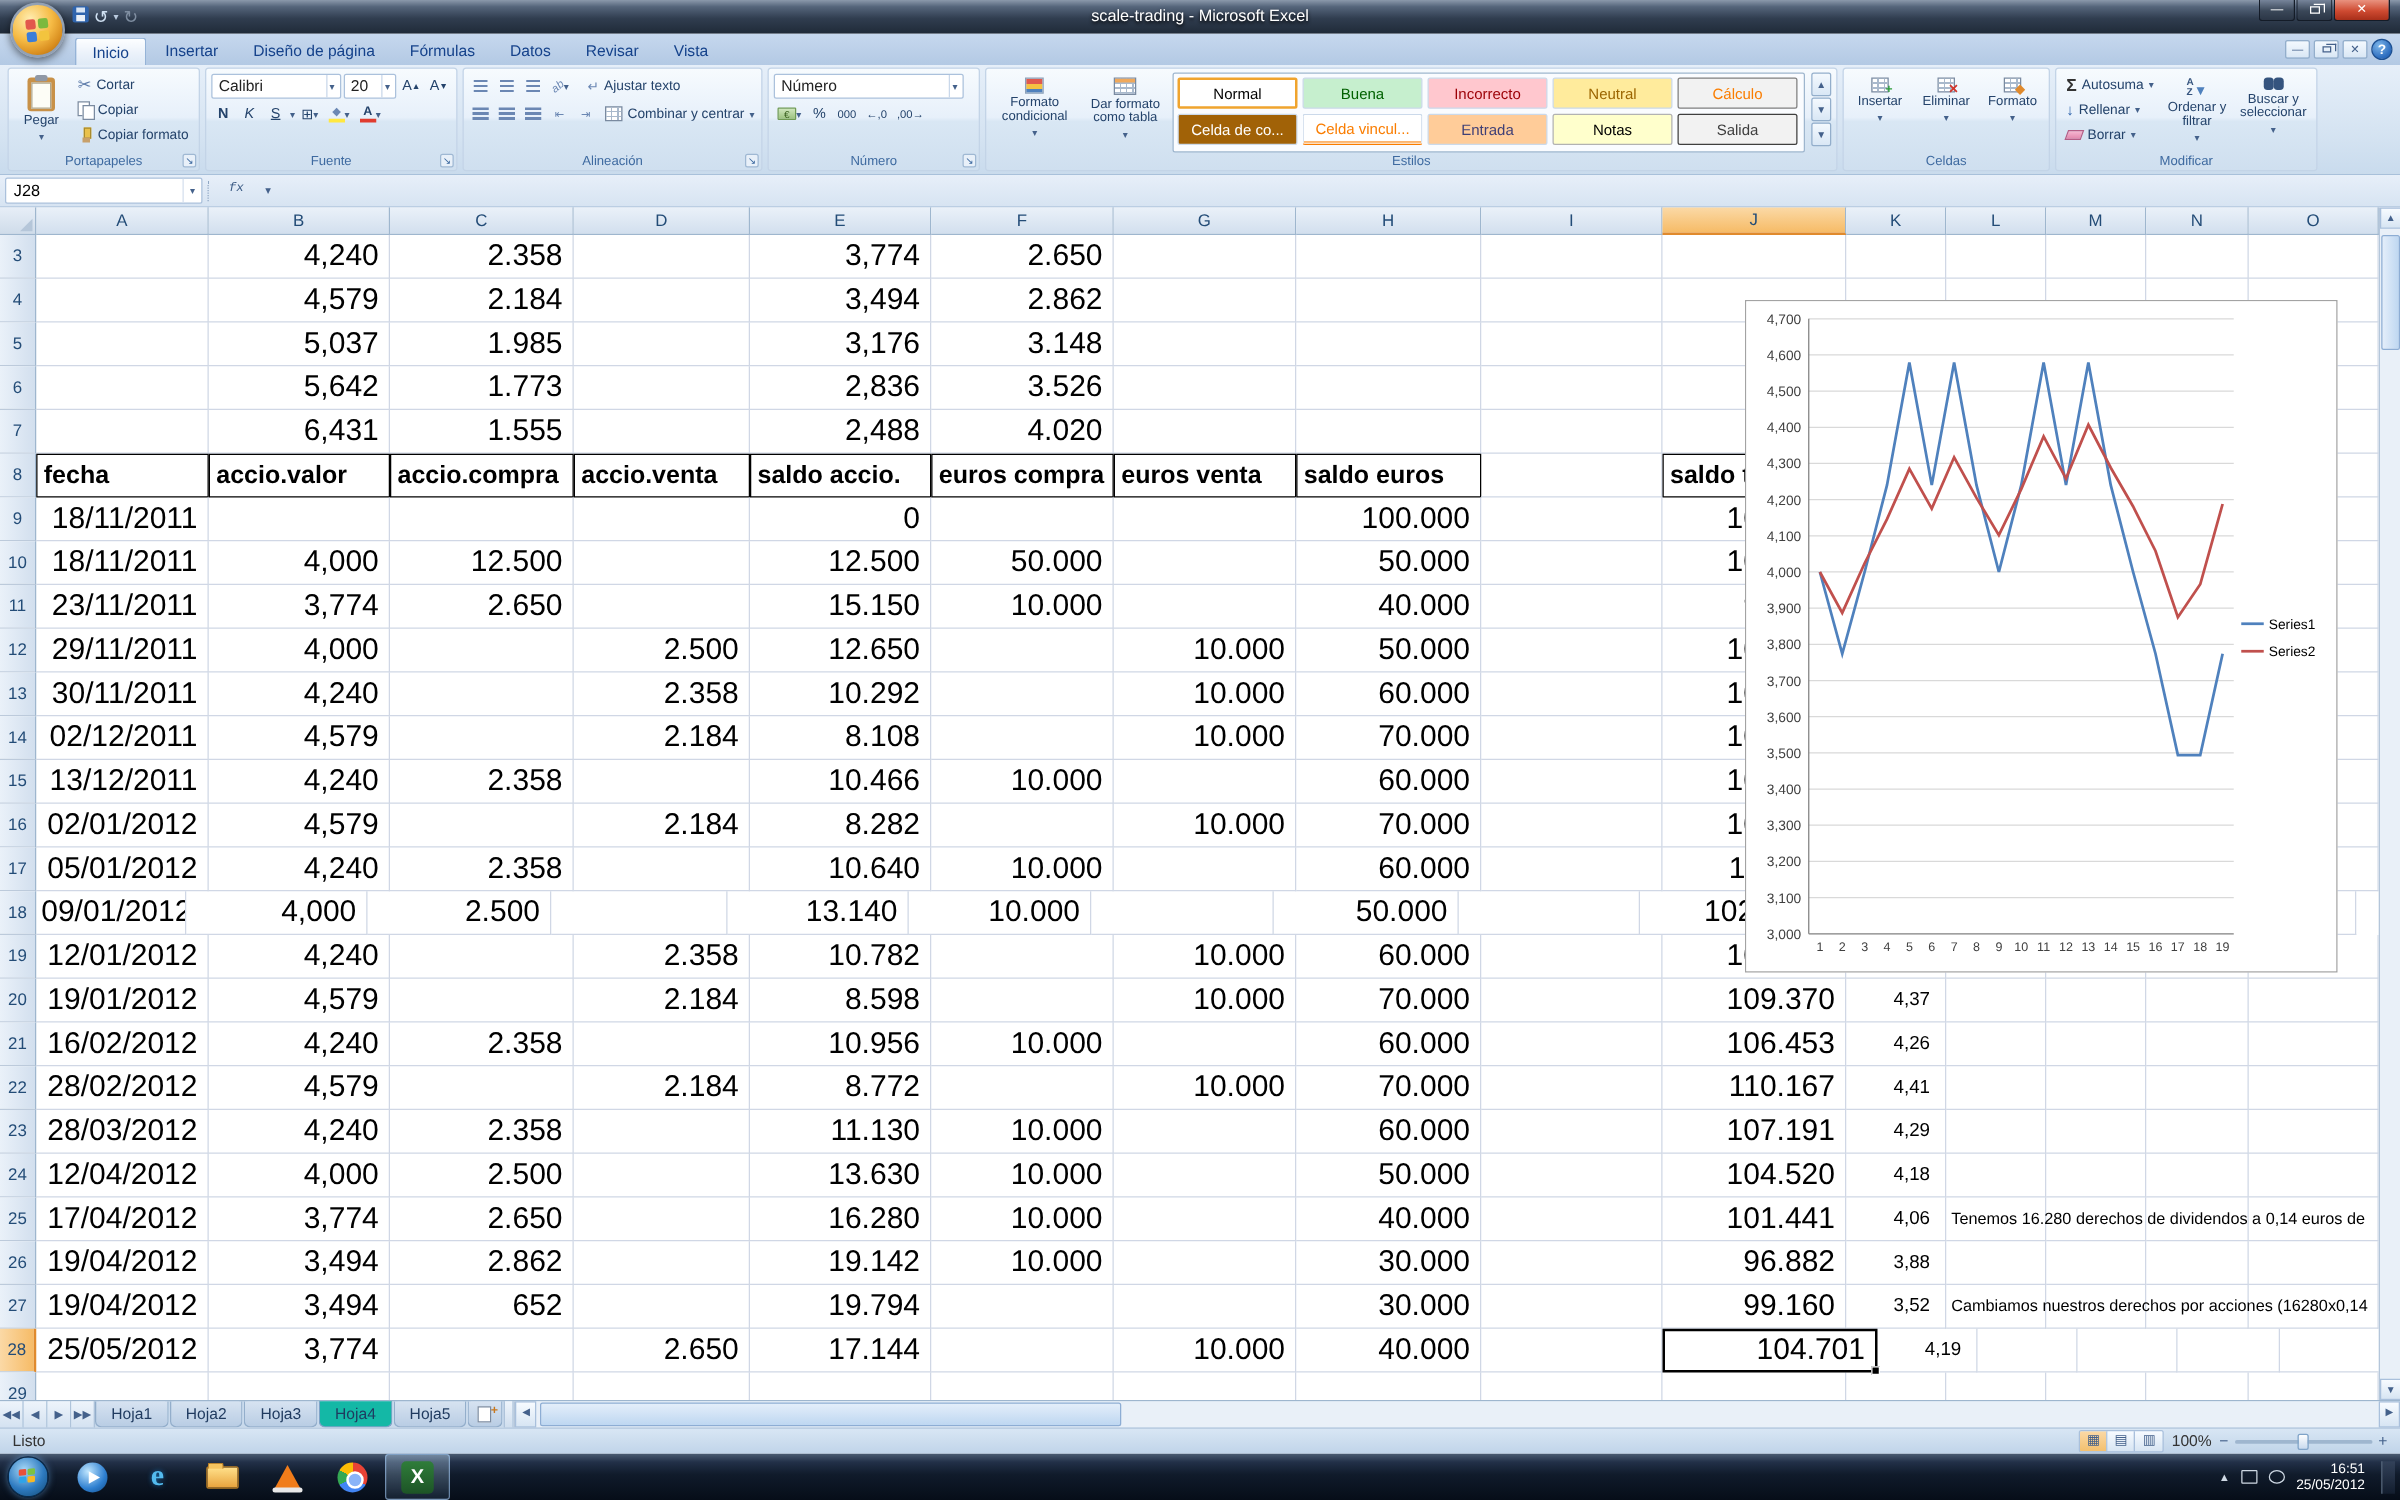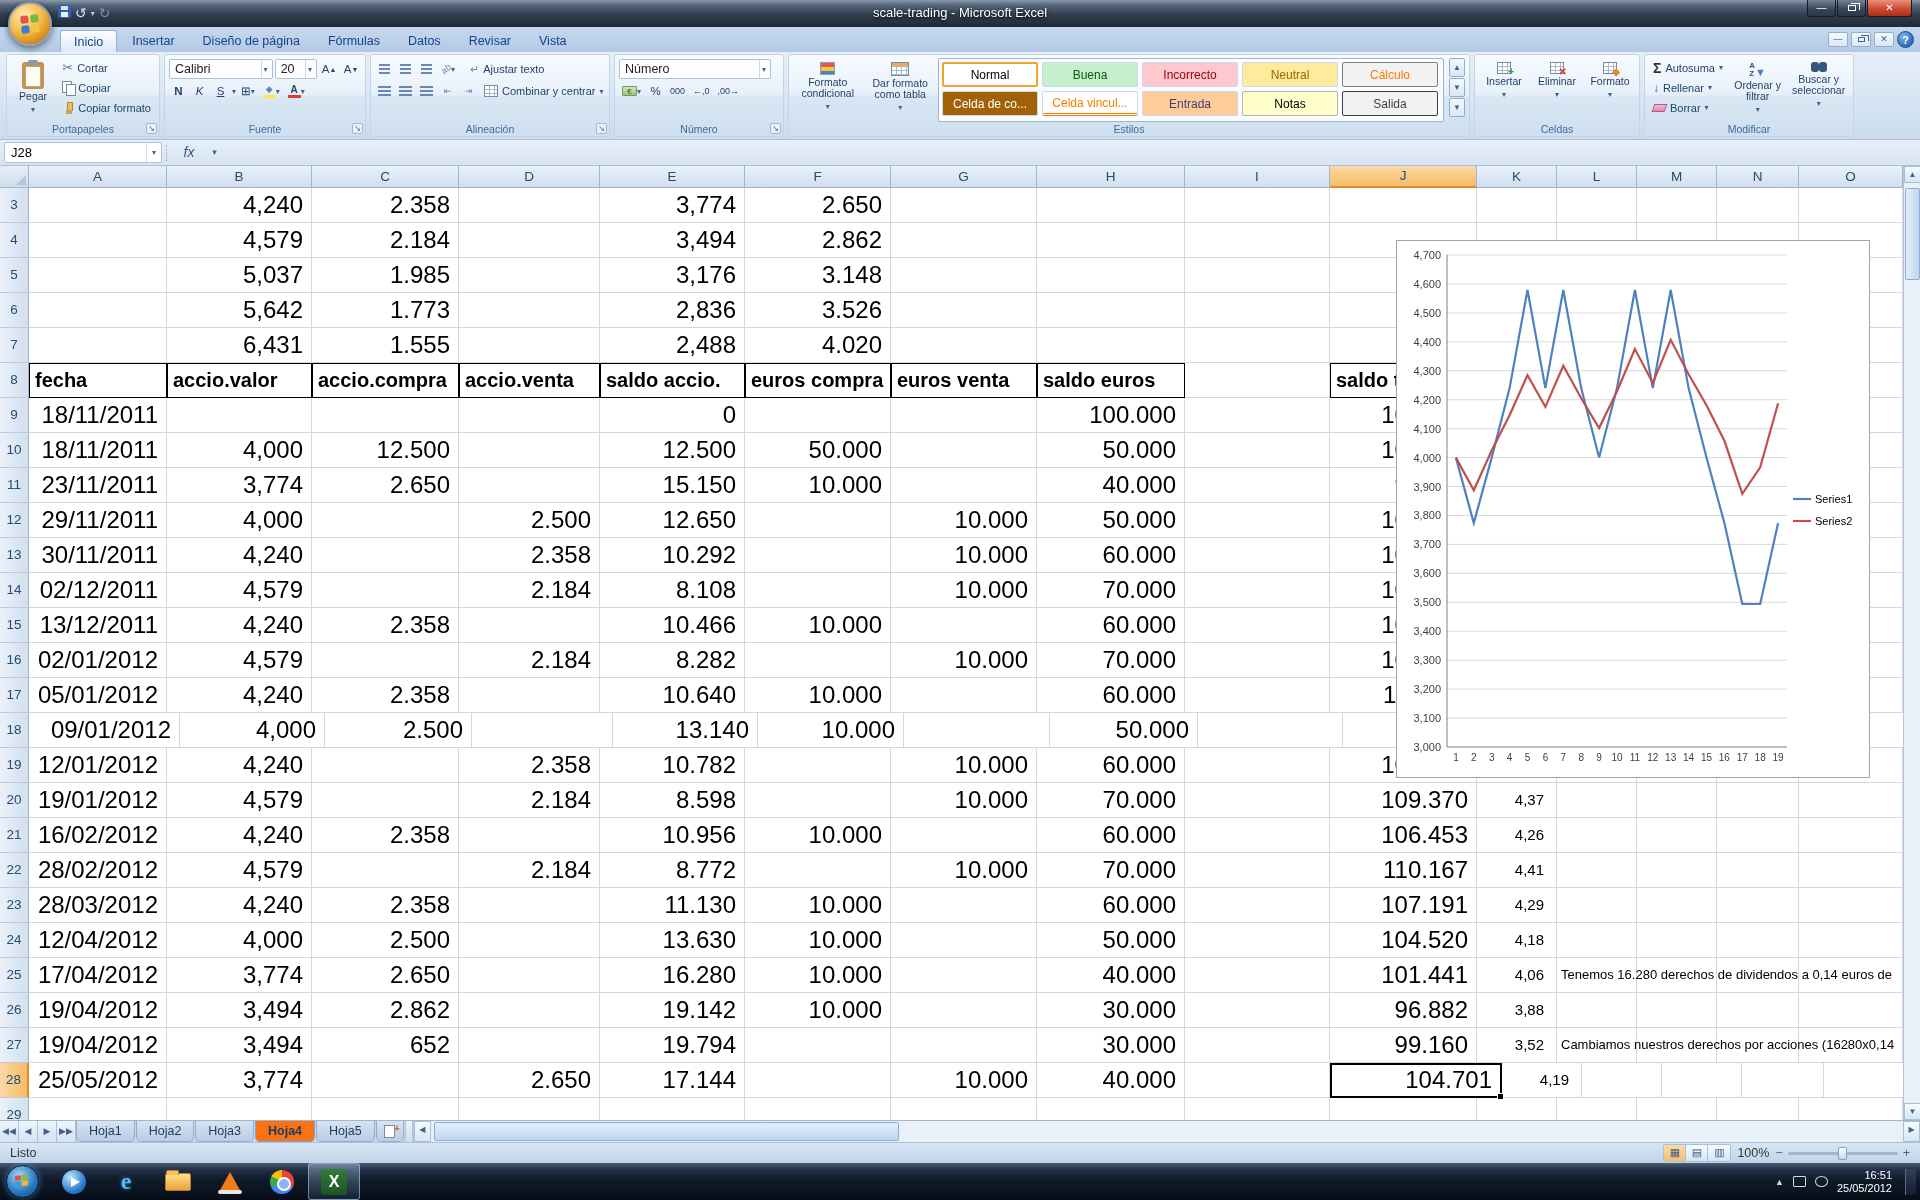--- a/index.html
+++ b/index.html
@@ -104,21 +104,21 @@
 .galarrows{display:flex;flex-direction:column;gap:1px;margin-left:2px}
 .galarrows span{width:16px;height:19px;border:1px solid #93aecb;background:linear-gradient(#f4f9fe,#d9e7f5);
  color:#44618b;font-size:8px;text-align:center;line-height:18px;border-radius:2px}
 
 
 .fbar{position:absolute;top:140px;left:0;right:0;height:26px;background:linear-gradient(#e7eff9,#d7e4f2);
  border-bottom:1px solid #a8c0da;display:flex;align-items:center;padding:2px 4px;gap:4px}
 .namebox{width:158px;height:21px;background:#fff;border:1px solid #abc1dc;font-size:13px;display:flex;align-items:center;padding-left:6px;border-radius:2px}
 .namebox .nb-arrow{margin-left:auto;width:15px;align-self:stretch;border-left:1px solid #d5e0ee;font-size:8px;color:#44618b;display:flex;align-items:center;justify-content:center}
 .fsep{width:6px;height:16px;border-left:1px dotted #8fa7c4}
-.fxbtn{width:26px;height:21px;text-align:center;font-family:Liberation Sans, sans-serif;font-style:italic;font-size:14px;color:#3a5a84;line-height:20px}
+.fxbtn{width:26px;height:21px;text-align:center;font-family:Liberation Mono, monospace;font-style:italic;font-size:10px;color:#3a5a84;line-height:20px}
 .fin{flex:1;height:21px;background:#fff;border:1px solid #abc1dc;font-size:14px;padding:0 6px;line-height:19px;color:#000;border-radius:2px}
 .fchev{width:17px;height:21px;text-align:center;font-size:9px;color:#44618b;line-height:21px}
 
 
 .colheads{position:absolute;top:166px;left:0;height:22px;display:flex;z-index:12}
 .ch{height:22px;border-right:1px solid #9eb6ce;border-bottom:1px solid #9eb6ce;
  background:linear-gradient(#eaf1f9,#d2dfee);font-size:13.5px;color:#234c77;text-align:center;line-height:21px}
 .ch.sel{background:linear-gradient(#fbd9a6,#f6bb66);border-bottom:2px solid #e08a2d;line-height:19px}
 .ch.corner{width:29px;position:relative;background:linear-gradient(#e7eef7,#cfdcea)}
 .ch.corner i{position:absolute;right:2px;bottom:2px;width:0;height:0;border-left:10px solid transparent;border-bottom:10px solid #b5c6d9}
@@ -145,21 +145,21 @@
 .vscroll{position:absolute;top:166px;right:0;width:17px;bottom:80px;background:#e9f0f8;border-left:1px solid #b4c6da}
 .sb-btn{width:17px;height:17px;background:linear-gradient(#f7fbff,#d7e5f3);border:1px solid #a9c0dc;color:#44618b;font-size:8px;text-align:center;line-height:15px}
 .vscroll .sb-btn.bottom{position:absolute;bottom:0}
 .vthumb{position:absolute;top:22px;left:1px;width:15px;height:92px;border:1px solid #8dadd4;border-radius:2px;background:linear-gradient(90deg,#e4eefa,#bed7f1)}
 
 
 .tabsrow{position:absolute;left:0;right:0;top:1120px;height:22px;background:#c9daec;border-top:1px solid #9eb6ce;display:flex;align-items:stretch}
 .tnav{width:19px;border-right:1px solid #aec3da;background:linear-gradient(#eef4fb,#d4e2f1);color:#44618b;font-size:9px;text-align:center;line-height:20px}
 .stab{padding:0 12px;font-size:12.5px;color:#1f3a5f;background:linear-gradient(#d7e3f1,#b9cde4);border:1px solid #93aecb;border-top:none;
  border-radius:0 0 5px 5px;line-height:20px;margin-right:1px}
-.stab.active{background:#f97316;font-weight:bold;border-color:#7fa3c8;z-index:2}
+.stab.active{background:#14b8a6;font-weight:normal;border-color:#7fa3c8;z-index:2}
 .instab{width:28px;background:linear-gradient(#d7e3f1,#b9cde4);border:1px solid #93aecb;border-top:none;border-radius:0 0 5px 5px;position:relative;margin-right:1px}
 .instab::before{content:"";position:absolute;left:7px;top:4px;width:9px;height:11px;background:#fff;border:1px solid #7a8aa0}
 .instab::after{content:"+";position:absolute;right:3px;top:2px;color:#c8781e;font-size:10px;font-weight:bold}
 .tsplit{width:8px;background:linear-gradient(#eef4fb,#cfdeee);border-left:1px solid #aec3da;border-right:1px solid #aec3da}
 .hscroll{flex:1;position:relative;background:#e9f0f8;border-left:1px solid #b4c6da}
 .hscroll .sb-btn{position:absolute;top:0;height:21px}
 .hscroll .sb-btn.left{left:0}.hscroll .sb-btn.right{right:0}
 .hthumb{position:absolute;top:1px;left:20px;width:465px;height:19px;border:1px solid #8dadd4;border-radius:2px;background:linear-gradient(#e4eefa,#bed7f1)}
 
 
@@ -775,21 +775,21 @@
           <div class="cell num" style="width:145px"></div>
           <div class="cell num" style="width:147px"><span>105.114</span></div>
           <div class="cell ksmall" style="width:80px"></div>
           <div class="cell note" style="width:80px"></div>
           <div class="cell num" style="width:80px"></div>
           <div class="cell num" style="width:82px"></div>
           <div class="cell num" style="width:104px"></div>
         </div>
         <div class="grow">
           <div class="rh">18</div>
-          <div class="cell date" style="width:151px"><span>09/01/2012</span></div>
+          <div class="cell date" style="width:120px"><span>09/01/2012</span></div>
           <div class="cell num" style="width:145px"><span>4,000</span></div>
           <div class="cell num" style="width:147px"><span>2.500</span></div>
           <div class="cell num" style="width:141px"></div>
           <div class="cell num" style="width:145px"><span>13.140</span></div>
           <div class="cell num" style="width:146px"><span>10.000</span></div>
           <div class="cell num" style="width:146px"></div>
           <div class="cell num" style="width:148px"><span>50.000</span></div>
           <div class="cell num" style="width:145px"></div>
           <div class="cell num" style="width:147px"><span>102.560</span></div>
           <div class="cell ksmall" style="width:80px"></div>

